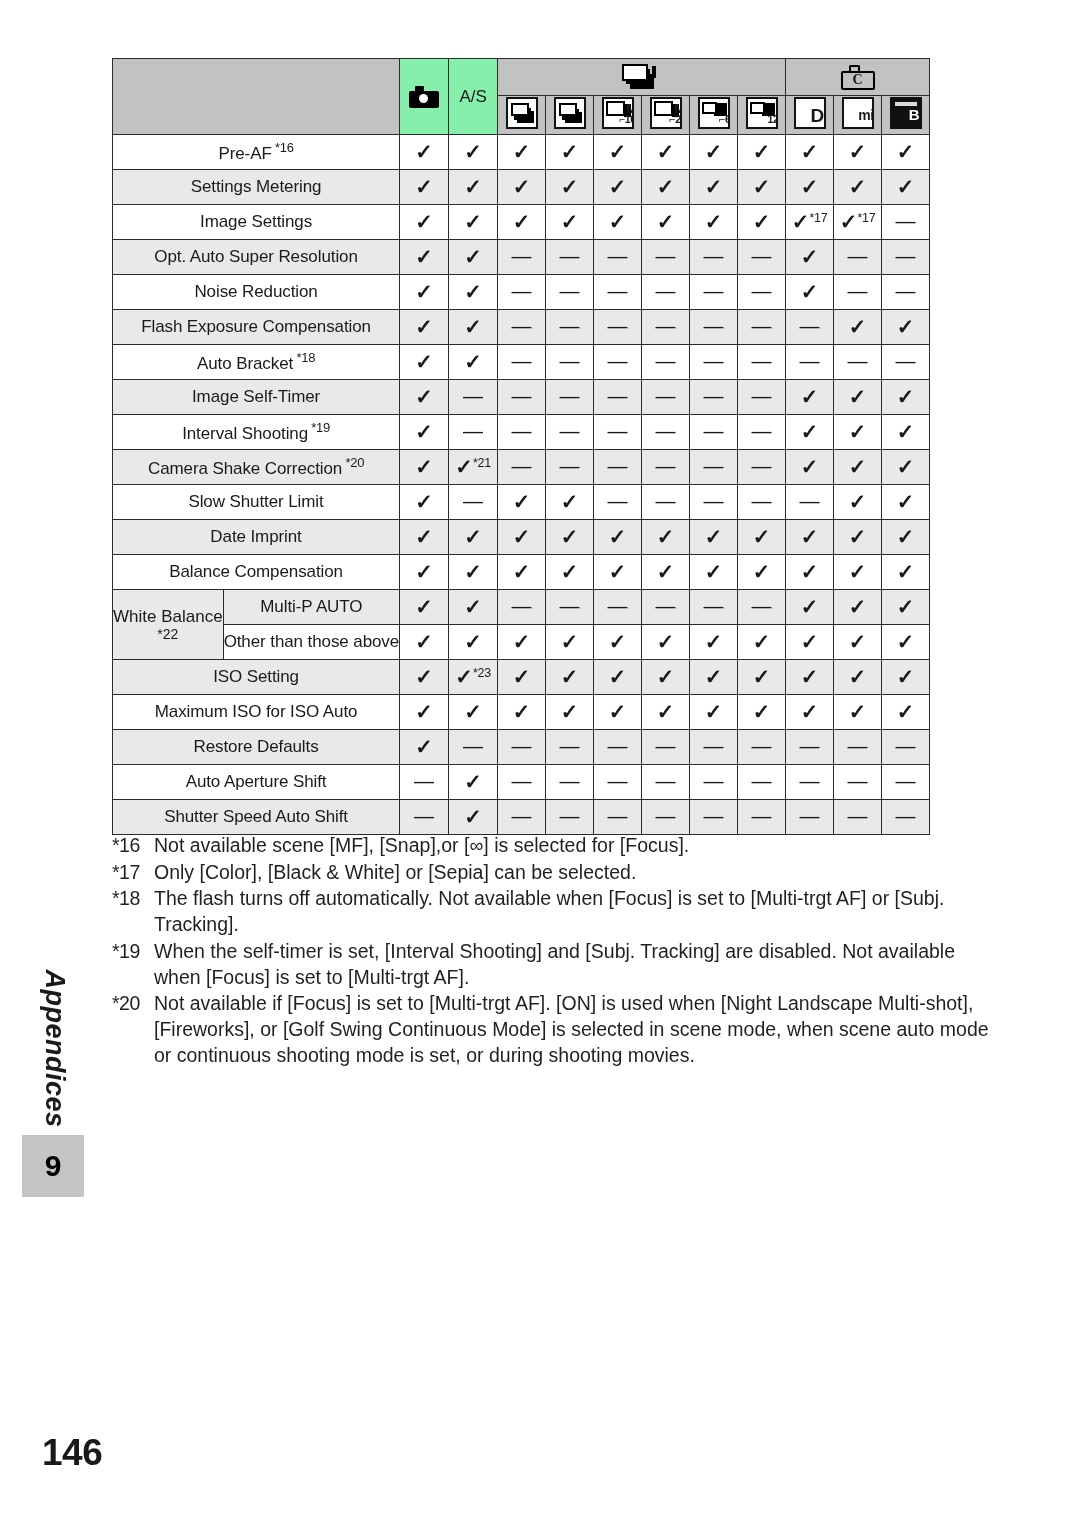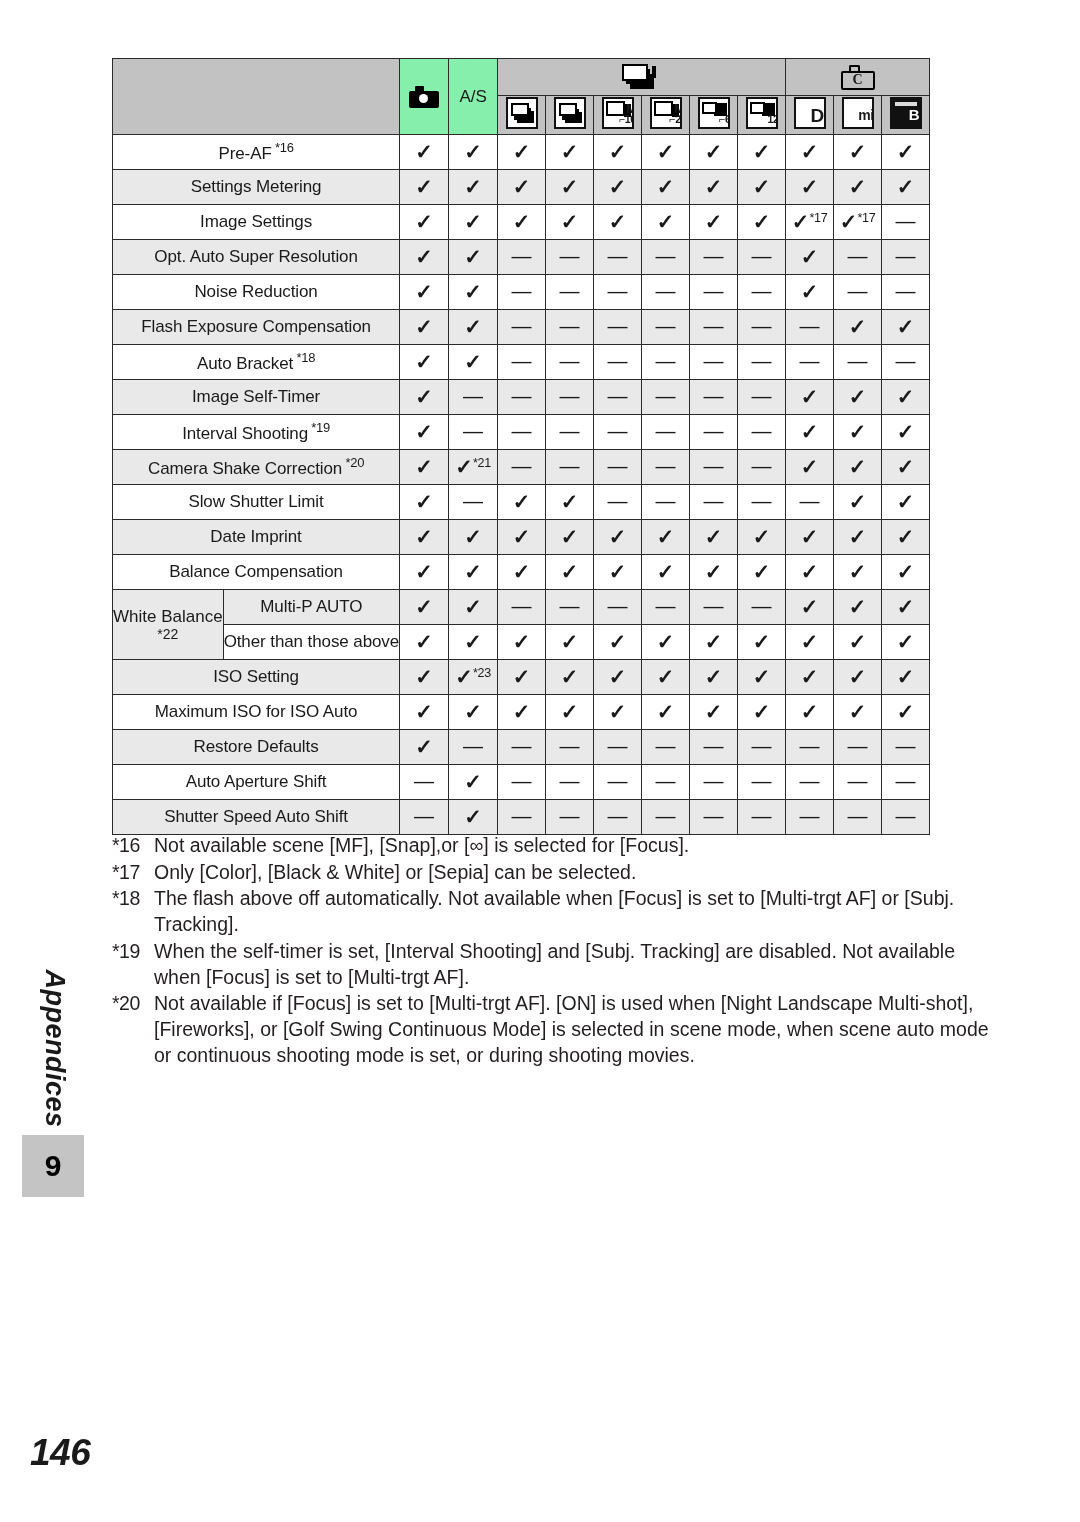--- a/index.html
+++ b/index.html
@@ -240,26 +240,25 @@
   #footnotes .fn-num {
     width: 42px;
     flex: 0 0 42px;
     letter-spacing: -.5px;
   }
   #footnotes .fn-txt { flex: 1 1 auto; }
 
   
   #page-number {
     position: absolute;
-    left: 30px;
+    left: 42px;
     top: 1432px;
     font-size: 37px;
     font-weight: bold;
     letter-spacing: -.5px;
-    font-style: italic;
   }
 </style>
 </head>
 <body>
 
 <div id="side-tab">
   <div class="tab-label">Appendices</div>
   <div class="tab-number">9</div>
 </div>
 
@@ -644,21 +643,21 @@
     <div class="fn">
       <div class="fn-num">*16</div>
       <div class="fn-txt">Not available scene [MF], [Snap],or [∞] is selected for [Focus].</div>
     </div>
     <div class="fn">
       <div class="fn-num">*17</div>
       <div class="fn-txt">Only [Color], [Black &amp; White] or [Sepia] can be selected.</div>
     </div>
     <div class="fn">
       <div class="fn-num">*18</div>
-      <div class="fn-txt">The flash above off automatically. Not available when [Focus] is set to [Multi-trgt AF] or [Subj. Tracking].</div>
+      <div class="fn-txt">The flash turns off automatically. Not available when [Focus] is set to [Multi-trgt AF] or [Subj. Tracking].</div>
     </div>
     <div class="fn">
       <div class="fn-num">*19</div>
       <div class="fn-txt">When the self-timer is set, [Interval Shooting] and [Subj. Tracking] are disabled. Not available when [Focus] is set to [Multi-trgt AF].</div>
     </div>
     <div class="fn">
       <div class="fn-num">*20</div>
       <div class="fn-txt">Not available if [Focus] is set to [Multi-trgt AF]. [ON] is used when [Night Landscape Multi-shot], [Fireworks], or [Golf Swing Continuous Mode] is selected in scene mode, when scene auto mode or continuous shooting mode is set, or during shooting movies.</div>
     </div>
   </div>

